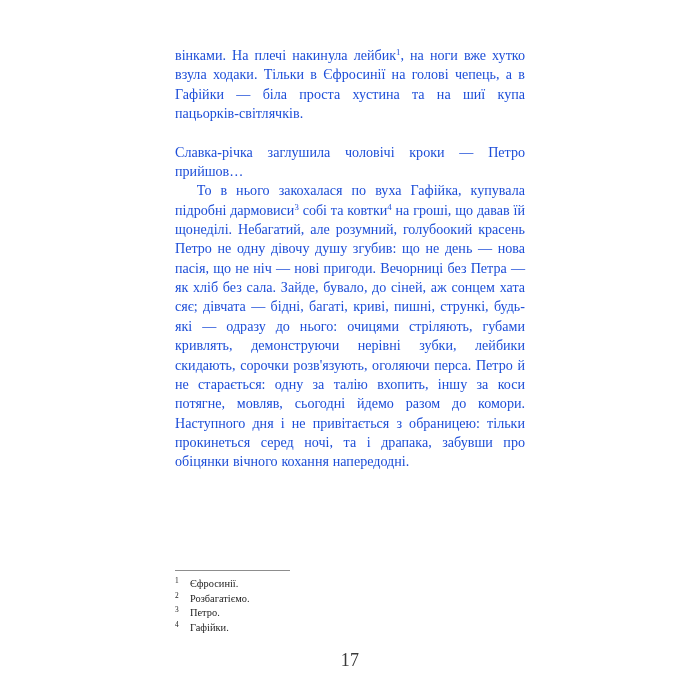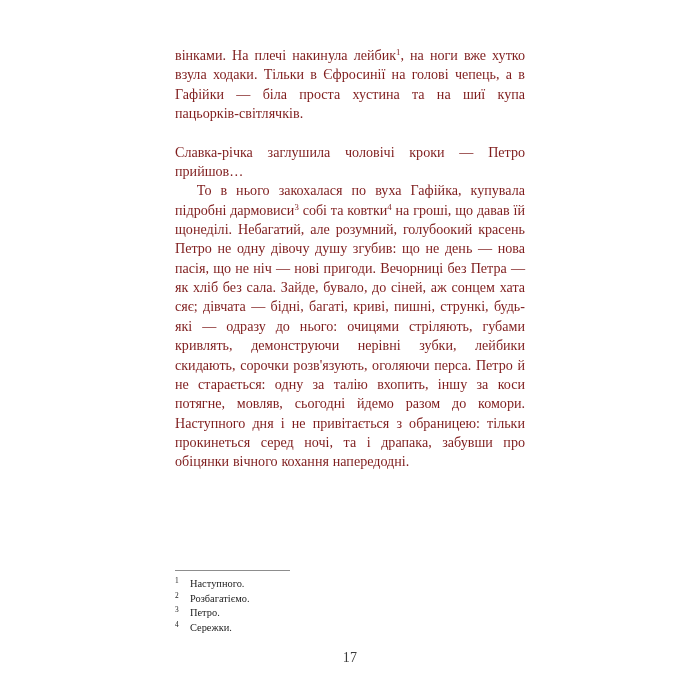--- a/index.html
+++ b/index.html
@@ -25,21 +25,21 @@
   }
   .para {
     margin: 0;
     font-size: 14.1px;
     line-height: 19.35px;
     text-align: justify;
     text-justify: inter-word;
     hyphens: manual;
     -webkit-hyphens: manual;
     word-spacing: 0.02em;
-    color: #7f1d1d;
+    color: #1d4ed8;
   }
   .para.indent {
     text-indent: 1.55em;
   }
   .para.no-indent {
     text-indent: 0;
   }
   .para.spaced-before {
     margin-top: 19.35px;
   }
@@ -86,53 +86,53 @@
   }
   .footnote-text {
     display: inline-block;
   }
   .page-number {
     position: absolute;
     left: 0;
     top: 650px;
     width: 700px;
     text-align: center;
-    font-size: 14px;
+    font-size: 18px;
     color: #3a3a3a;
     letter-spacing: 0.02em;
   }
 </style>
 </head>
 <body>
 
 <div class="page">
 
   <div class="text-block">
     <p class="para no-indent">вінками. На плечі накинула лейбик<sup>1</sup>, на ноги вже хутко взула ходаки. Тільки в Єфросинії на голові чепець, а в Гафійки — біла проста хустина та на шиї купа пацьорків-світлячків.</p>
     <p class="para no-indent spaced-before">Славка-річка заглушила чоловічі кроки — Петро прийшов…</p>
     <p class="para indent">То в нього закохалася по вуха Гафійка, купувала підробні дармовиси<sup>3</sup> собі та ковтки<sup>4</sup> на гроші, що давав їй щонеділі. Небагатий, але розумний, голубоокий красень Петро не одну дівочу душу згубив: що не день — нова пасія, що не ніч — нові пригоди. Вечорниці без Петра — як хліб без сала. Зайде, бувало, до сіней, аж сонцем хата сяє; дівчата — бідні, багаті, криві, пишні, стрункі, будь-які — одразу до нього: очицями стріляють, губами кривлять, демонструючи нерівні зубки, лейбики скидають, сорочки розв'язують, оголяючи перса. Петро й не старається: одну за талію вхопить, іншу за коси потягне, мовляв, сьогодні йдемо разом до комори. Наступного дня і не привітається з обраницею: тільки прокинеться серед ночі, та і драпака, забувши про обіцянки вічного кохання напередодні.</p>
   </div>
 
   <div class="footnotes">
     <hr class="footnote-rule">
     <ul class="footnote-list">
       <li class="footnote-item">
         <span class="footnote-marker">1</span>
-        <span class="footnote-text">Наступного.</span>
+        <span class="footnote-text">Єфросинії.</span>
       </li>
       <li class="footnote-item">
         <span class="footnote-marker">2</span>
         <span class="footnote-text">Розбагатіємо.</span>
       </li>
       <li class="footnote-item">
         <span class="footnote-marker">3</span>
         <span class="footnote-text">Петро.</span>
       </li>
       <li class="footnote-item">
         <span class="footnote-marker">4</span>
-        <span class="footnote-text">Сережки.</span>
+        <span class="footnote-text">Гафійки.</span>
       </li>
     </ul>
   </div>
 
   <div class="page-number">17</div>
 
 </div>
 
 </body></html>

